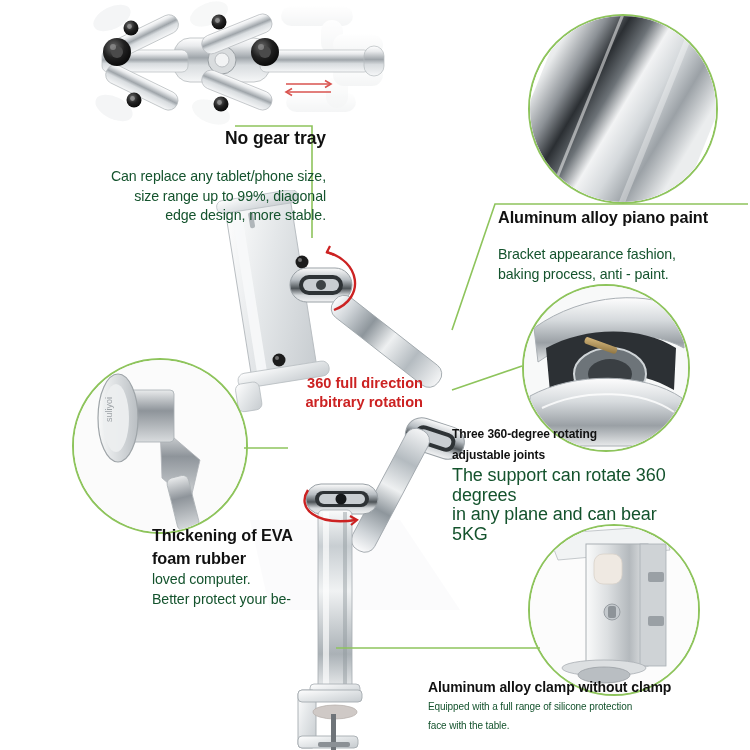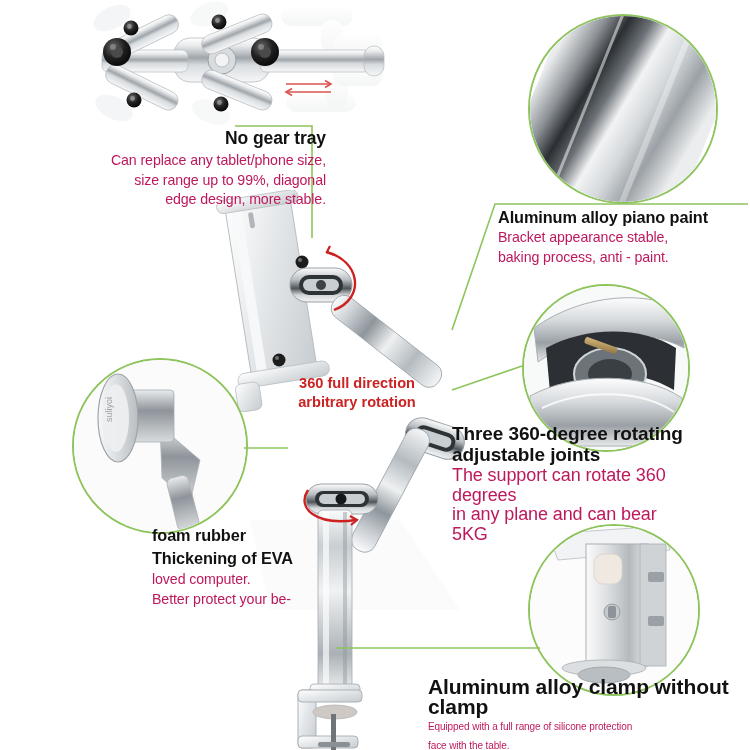--- a/index.html
+++ b/index.html
@@ -16,45 +16,45 @@
   svg.layer{pointer-events:none;}
 
   
   .callout{position:absolute;}
   .c-title{
     font-weight:bold;
     color:#111111;
     letter-spacing:-0.1px;
   }
   .c-body{
-    color:#be185d;
+    color:#14532d;
     letter-spacing:-0.1px;
   }
 
   #callout-no-gear-tray{left:72px;top:128px;width:254px;text-align:right;}
-  #callout-no-gear-tray .c-title{font-size:17.5px;line-height:21px;margin-bottom:2px;}
+  #callout-no-gear-tray .c-title{font-size:17.5px;line-height:21px;margin-bottom:18px;}
   #callout-no-gear-tray .c-body{font-size:14.2px;line-height:19.5px;}
 
   #callout-piano-paint{left:498px;top:207px;width:248px;text-align:left;}
-  #callout-piano-paint .c-title{font-size:16.3px;line-height:21px;margin-bottom:0;}
+  #callout-piano-paint .c-title{font-size:16.3px;line-height:21px;margin-bottom:17px;}
   #callout-piano-paint .c-body{font-size:14.2px;line-height:19.5px;}
 
   #callout-rotating-joints{left:452px;top:424px;width:240px;text-align:left;}
-  #callout-rotating-joints .c-title{font-size:19px;line-height:20px;margin-bottom:1px;}
+  #callout-rotating-joints .c-title{font-size:12px;line-height:20px;margin-bottom:1px;}
   #callout-rotating-joints .c-body{font-size:18px;line-height:19.5px;}
 
   #callout-eva-foam{left:152px;top:525px;width:210px;text-align:left;}
   #callout-eva-foam .c-title{font-size:16.3px;line-height:20.5px;margin-bottom:2px;}
   #callout-eva-foam .c-body{font-size:14.2px;line-height:19.5px;}
 
   #callout-clamp{left:428px;top:677px;width:322px;text-align:left;}
-  #callout-clamp .c-title{font-size:21px;line-height:20px;margin-bottom:1px;}
+  #callout-clamp .c-title{font-size:14px;line-height:20px;margin-bottom:1px;}
   #callout-clamp .c-body{font-size:10px;line-height:18.5px;}
 
-  #callout-rotation{left:291px;top:374px;width:132px;text-align:center;}
+  #callout-rotation{left:291px;top:374px;width:132px;text-align:right;}
   #callout-rotation .r-line{
     font-size:14.6px;line-height:19px;font-weight:bold;color:#cc2222;
   }
 
   
   .photo{position:absolute;overflow:hidden;}
 
   
   #photo-no-gear-tray{left:78px;top:0px;width:310px;height:128px;}
 
@@ -413,34 +413,34 @@
 
   <div class="callout" id="callout-no-gear-tray">
     <div class="c-title">No gear tray</div>
     <div class="c-body">Can replace any tablet/phone size,</div>
     <div class="c-body">size range up to 99%, diagonal</div>
     <div class="c-body">edge design, more stable.</div>
   </div>
 
   <div class="callout" id="callout-piano-paint">
     <div class="c-title">Aluminum alloy piano paint</div>
-    <div class="c-body">Bracket appearance stable,</div>
+    <div class="c-body">Bracket appearance fashion,</div>
     <div class="c-body">baking process, anti - paint.</div>
   </div>
 
   <div class="callout" id="callout-rotating-joints">
     <div class="c-title">Three 360-degree rotating</div>
     <div class="c-title">adjustable joints</div>
     <div class="c-body">The support can rotate 360 degrees</div>
     <div class="c-body">in any plane and can bear 5KG</div>
   </div>
 
   <div class="callout" id="callout-eva-foam">
+    <div class="c-title">Thickening of EVA</div>
     <div class="c-title">foam rubber</div>
-    <div class="c-title">Thickening of EVA</div>
     <div class="c-body">loved computer.</div>
     <div class="c-body">Better protect your be-</div>
   </div>
 
   <div class="callout" id="callout-clamp">
     <div class="c-title">Aluminum alloy clamp without clamp</div>
     <div class="c-body">Equipped with a full range of silicone protection</div>
     <div class="c-body">face with the table.</div>
   </div>
 

